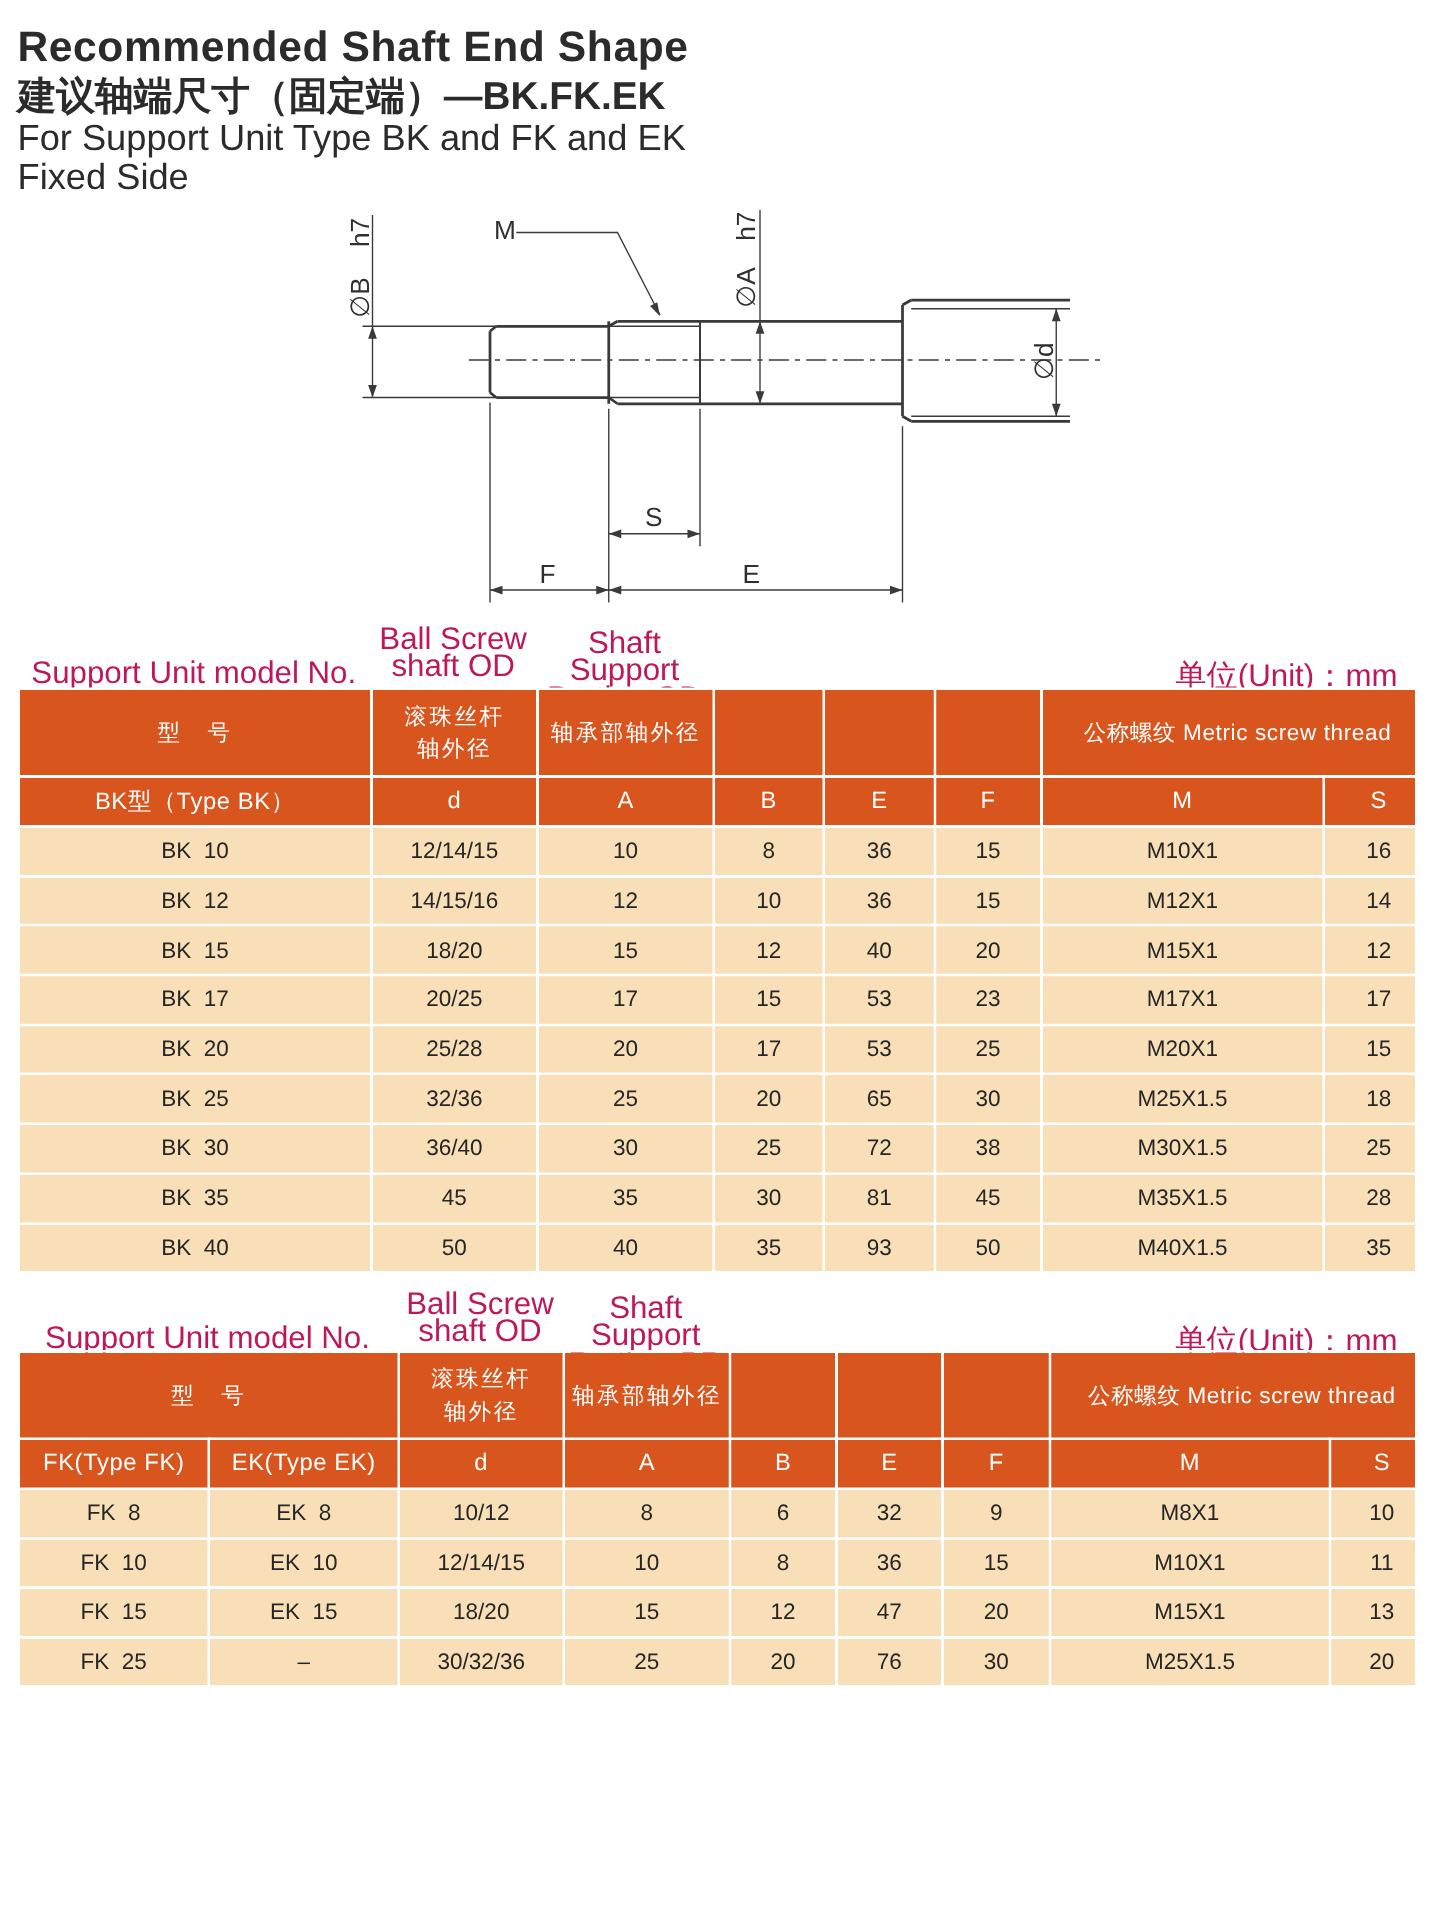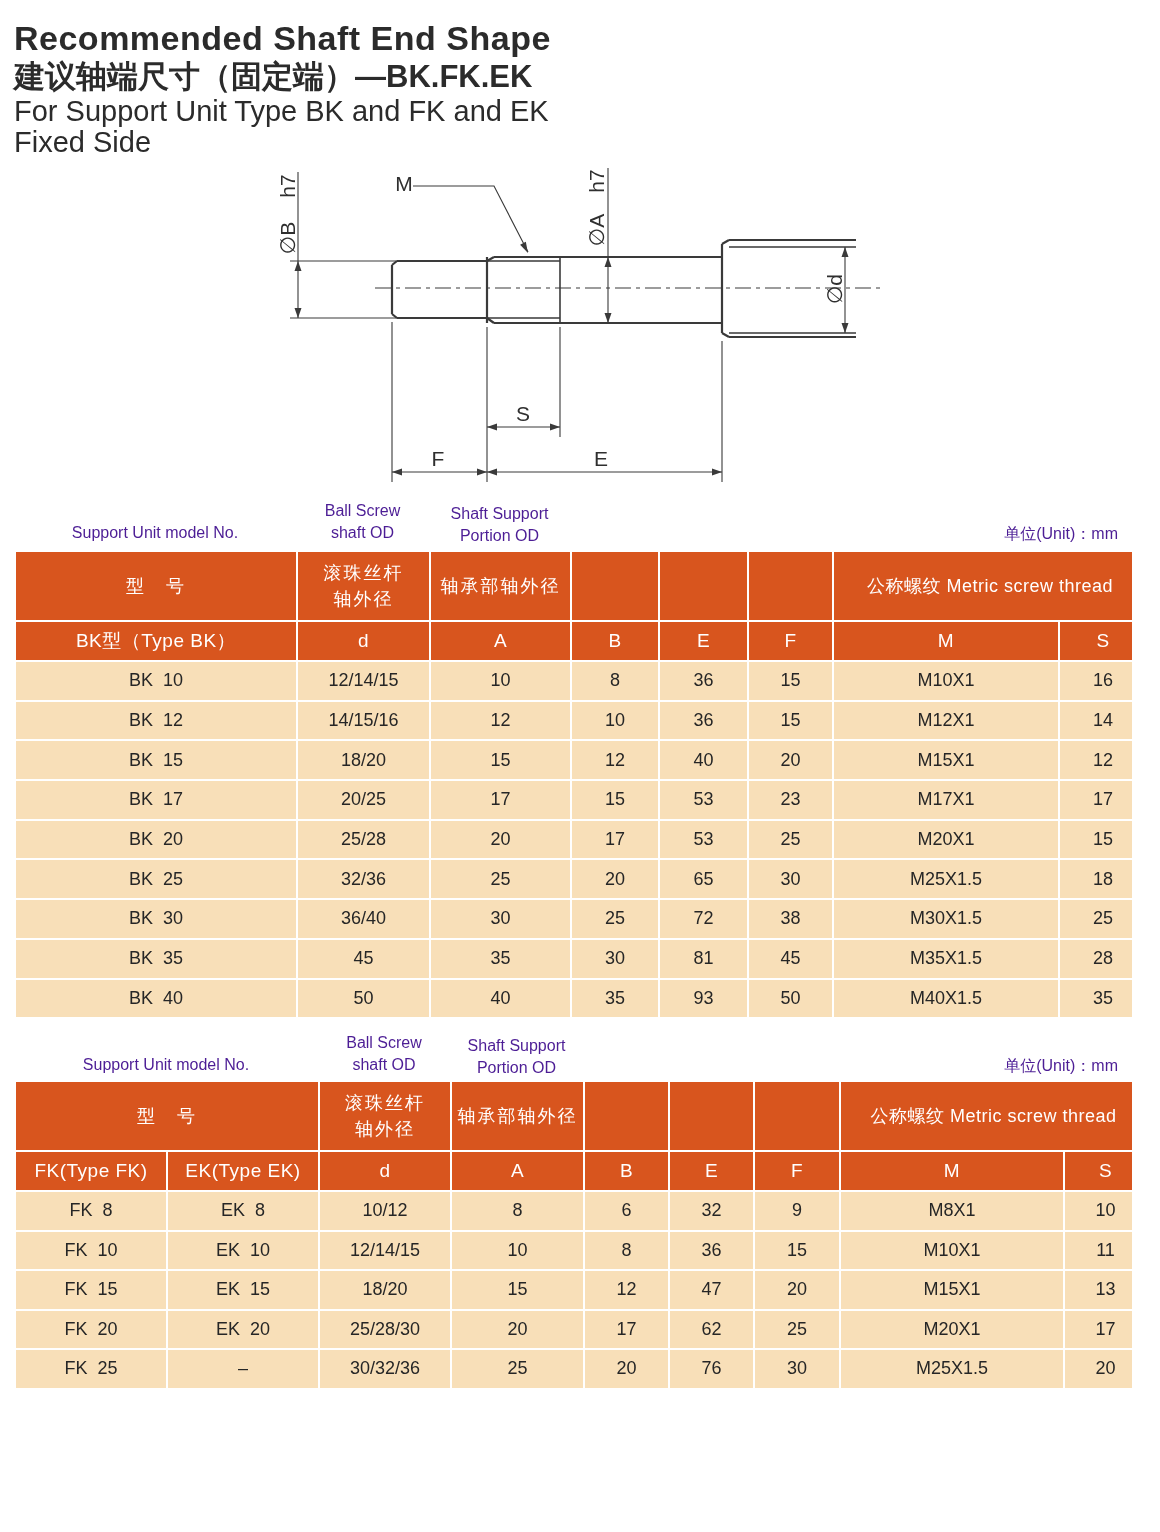--- a/index.html
+++ b/index.html
@@ -9,21 +9,21 @@
   }
   
   .titles { position:absolute; left:14px; top:18px; }
   .title-en { font-size:34px; font-weight:bold; line-height:40px; letter-spacing:0.5px; }
   .title-zh { font-size:31px; font-weight:bold; line-height:38px; }
   .subtitle { font-size:29px; line-height:31px; }
   
   .drawing { position:absolute; left:0; top:160px; }
   .drawing text { font-family:"Liberation Sans","DejaVu Sans",sans-serif; font-size:21px; fill:#2f2f2f; }
   
-  .cap { position:absolute; font-size:16px; color:#4c1d95; text-align:center; }
+  .cap { position:absolute; font-size:25px; color:#be185d; text-align:center; }
   .pre { white-space:pre-line; line-height:22px; }
   .cap-right { text-align:right; }
   
   table.spec { position:absolute; border-collapse:collapse; table-layout:fixed; }
   table.spec th, table.spec td {
     border:2px solid #ffffff; text-align:center; vertical-align:middle;
     padding:0; overflow:hidden;
   }
   table.spec thead th {
     background:var(--orange,#D8551E); color:#ffffff; font-weight:normal;
@@ -315,31 +315,20 @@
           <td>EK  15</td>
           <td>18/20</td>
           <td>15</td>
           <td>12</td>
           <td>47</td>
           <td>20</td>
           <td>M15X1</td>
           <td>13</td>
         </tr>
         <tr>
-          <td>FK  20</td>
-          <td>EK  20</td>
-          <td>25/28/30</td>
-          <td>20</td>
-          <td>17</td>
-          <td>62</td>
-          <td>25</td>
-          <td>M20X1</td>
-          <td>17</td>
-        </tr>
-        <tr>
           <td>FK  25</td>
           <td>–</td>
           <td>30/32/36</td>
           <td>25</td>
           <td>20</td>
           <td>76</td>
           <td>30</td>
           <td>M25X1.5</td>
           <td>20</td>
         </tr>

